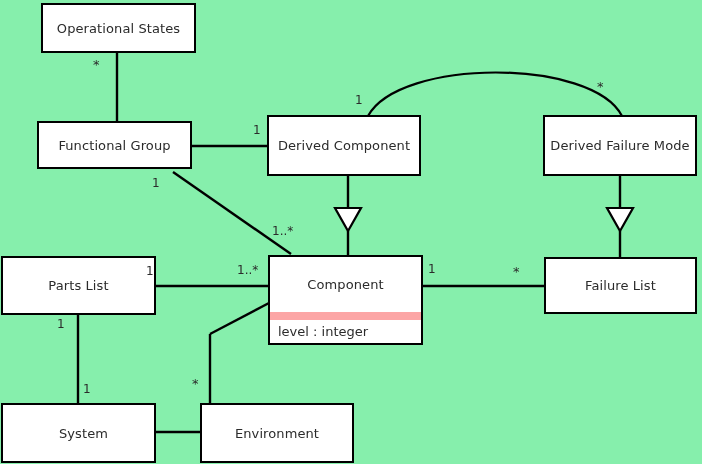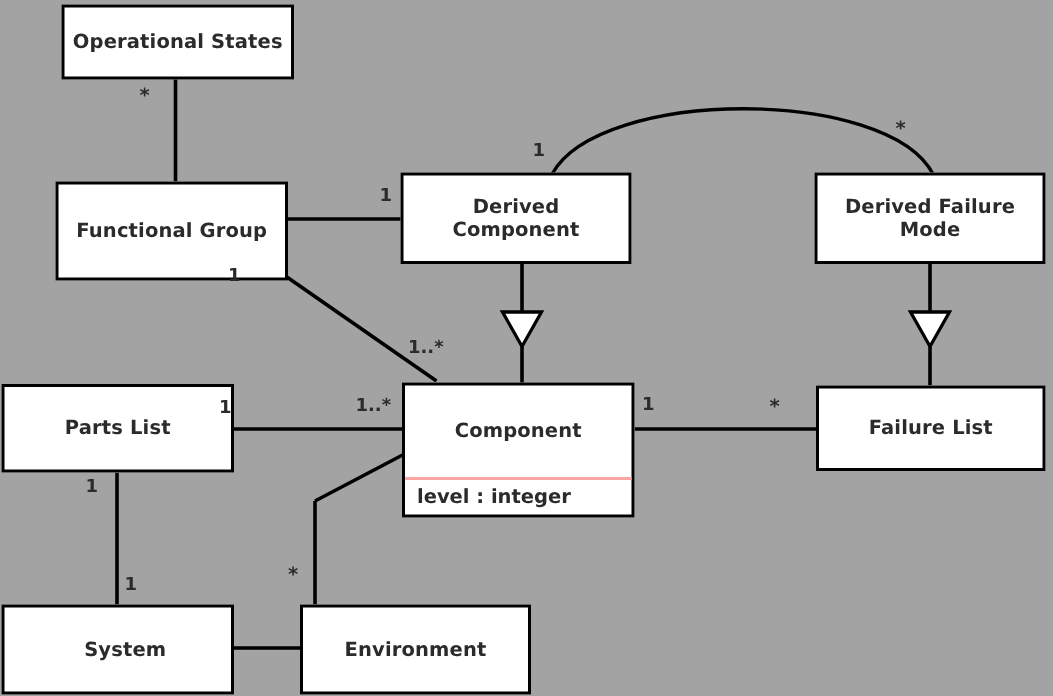--- a/index.html
+++ b/index.html
@@ -7,23 +7,22 @@
     padding: 0;
     background: #ffffff;
   }
   body {
     font-family: "DejaVu Sans", "Liberation Sans", sans-serif;
   }
   #diagram-canvas {
     position: relative;
     width: 702px;
     height: 464px;
-    background: #a3a3a3;
+    background: #86efac;
     overflow: hidden;
-    font-weight: bold;
   }
   #edge-layer {
     position: absolute;
     left: 0;
     top: 0;
     width: 702px;
     height: 464px;
   }
   .uml-class {
     position: absolute;
@@ -39,21 +38,21 @@
     display: flex;
     align-items: center;
     justify-content: center;
     text-align: center;
     font-size: 13px;
     color: #2b2b2b;
     letter-spacing: 0.1px;
     padding: 0 4px;
   }
   .uml-attrs {
-    border-top: 2px solid #fca5a5;
+    border-top: 8px solid #fca5a5;
     padding: 4px 0 4px 8px;
     font-size: 13px;
     color: #2b2b2b;
     display: flex;
     align-items: center;
   }
   .mult {
     position: absolute;
     font-size: 12px;
     color: #2b2b2b;
@@ -97,21 +96,21 @@
     <line x1="155" y1="432" x2="200" y2="432" stroke="#000000" stroke-width="2.4"></line>
 
     <line x1="269" y1="303" x2="210" y2="334" stroke="#000000" stroke-width="2.4"></line>
     <line x1="210" y1="334" x2="210" y2="403" stroke="#000000" stroke-width="2.4"></line>
   </svg>
 
   <div class="uml-class" style="left:41px; top:3px; width:155px; height:50px;">
     <div class="uml-name">Operational States</div>
   </div>
 
-  <div class="uml-class" style="left:37px; top:121px; width:155px; height:66px;">
+  <div class="uml-class" style="left:37px; top:121px; width:155px; height:48px;">
     <div class="uml-name">Functional Group</div>
   </div>
 
   <div class="uml-class" style="left:267px; top:115px; width:154px; height:61px;justify-content:flex-end;">
     <div class="uml-name">Derived Component</div>
   </div>
 
   <div class="uml-class" style="left:543px; top:115px; width:154px; height:61px;">
     <div class="uml-name">Derived Failure Mode</div>
   </div>

